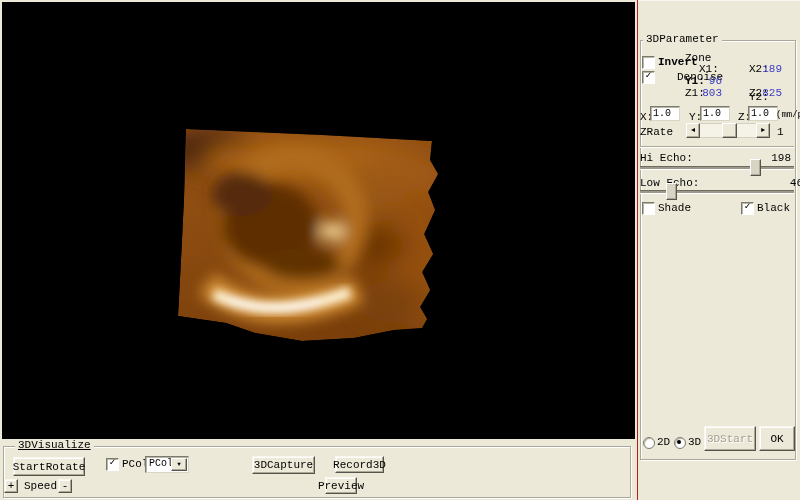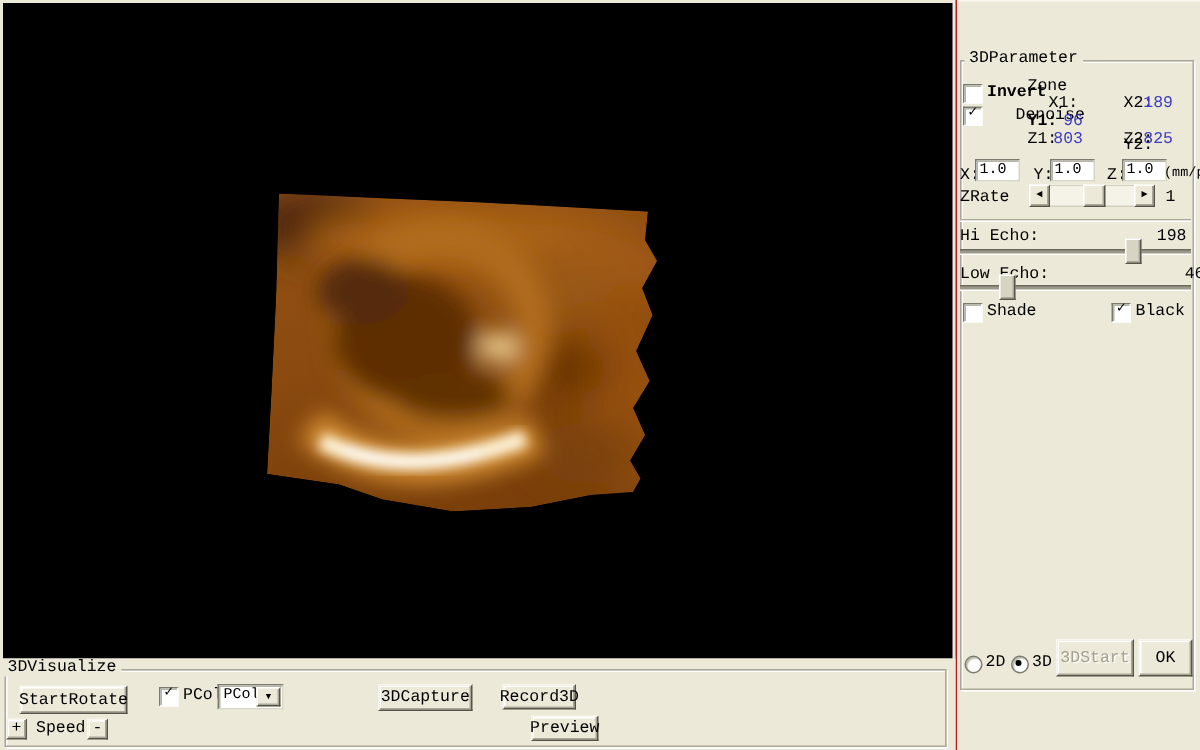--- a/index.html
+++ b/index.html
@@ -229,34 +229,34 @@
     <div class="lbl" style="left:19px;top:436px;">2D</div>
     <div class="radio sel" style="left:36px;top:437px;"></div>
     <div class="lbl" style="left:50px;top:436px;">3D</div>
     <button class="btn disabled" style="left:66px;top:426px;width:52px;height:25px;">3DStart</button>
     <button class="btn" style="left:121px;top:426px;width:36px;height:25px;">OK</button>
   </div>
 
   <div class="bottom-strip">
 
     <div class="groupbox" style="left:3px;top:7px;width:626px;height:50px;"></div>
-    <div class="groupcap" style="left:2px;top:1px;">3DVisualize</div>
+    <div class="groupcap" style="left:15px;top:1px;text-decoration:underline;">3DVisualize</div>
 
     <button class="btn" style="left:13px;top:18px;width:72px;height:19px;">StartRotate</button>
 
     <button class="btn" style="left:4px;top:40px;width:14px;height:14px;">+</button>
     <div class="lbl" style="left:24px;top:41px;">Speed</div>
     <button class="btn" style="left:58px;top:40px;width:14px;height:14px;">-</button>
 
     <div class="cb" style="left:106px;top:19px;"><span>✓</span></div>
     <div class="lbl" style="left:122px;top:19px;">PColor</div>
 
     <div class="combo" style="left:145px;top:17px;width:42px;height:15px;">
       <span class="ctext">PColor</span>
       <span class="cbtn">▼</span>
     </div>
 
     <button class="btn" style="left:252px;top:17px;width:63px;height:18px;">3DCapture</button>
     <button class="btn" style="left:335px;top:17px;width:49px;height:17px;">Record3D</button>
-    <button class="btn" style="left:354px;top:38px;width:45px;height:17px;">Preview</button>
+    <button class="btn" style="left:325px;top:38px;width:32px;height:17px;">Preview</button>
   </div>
 
 </div>
 
 </body></html>

